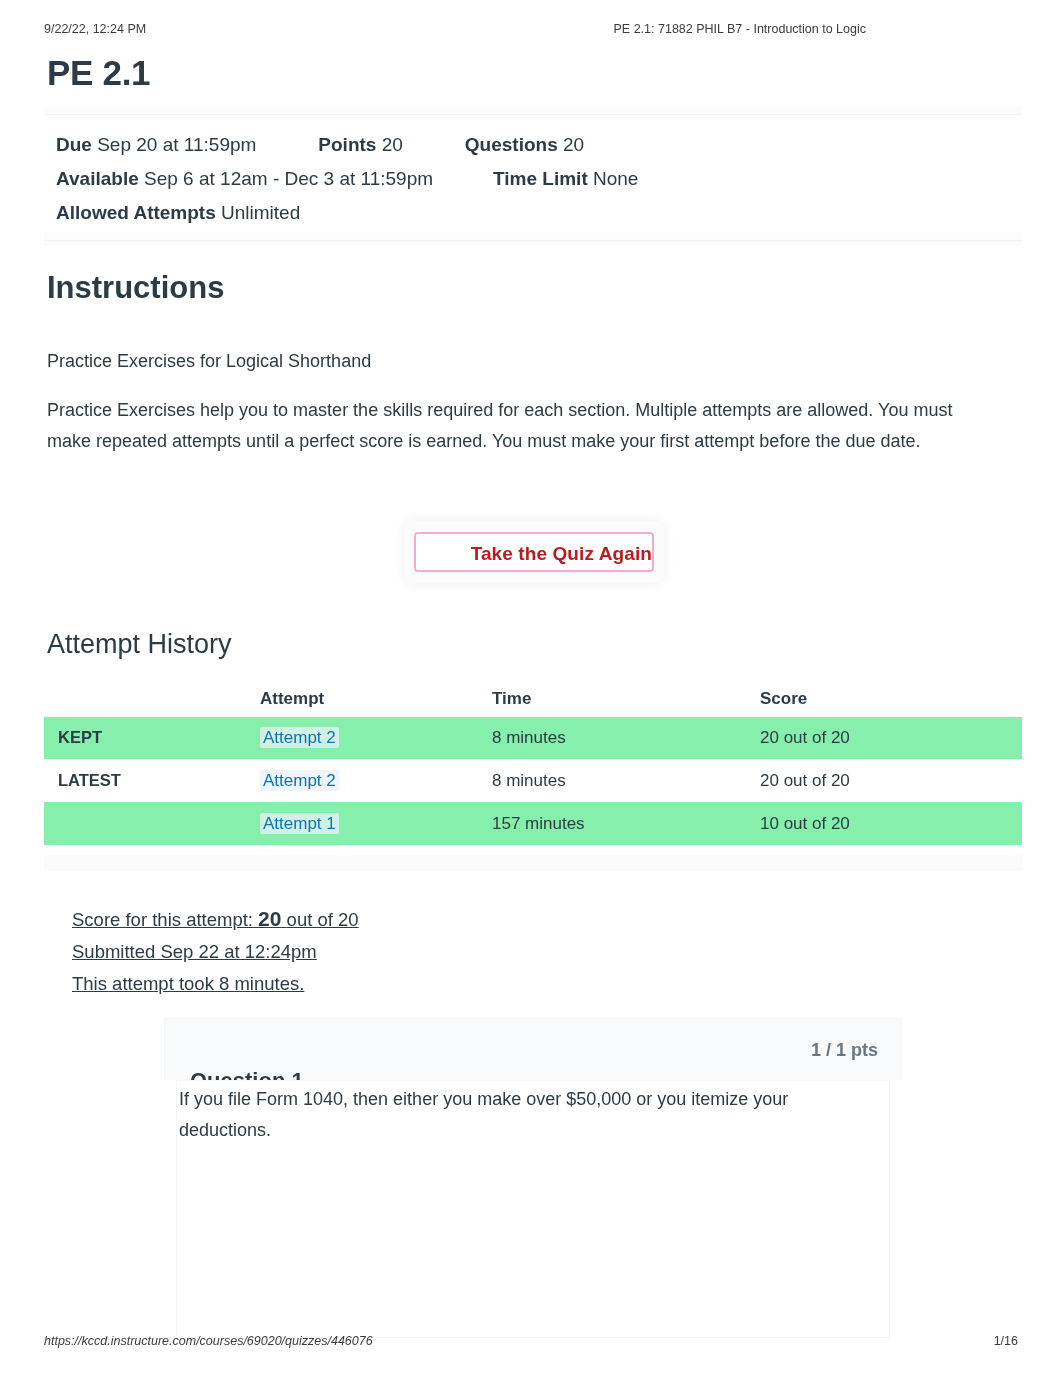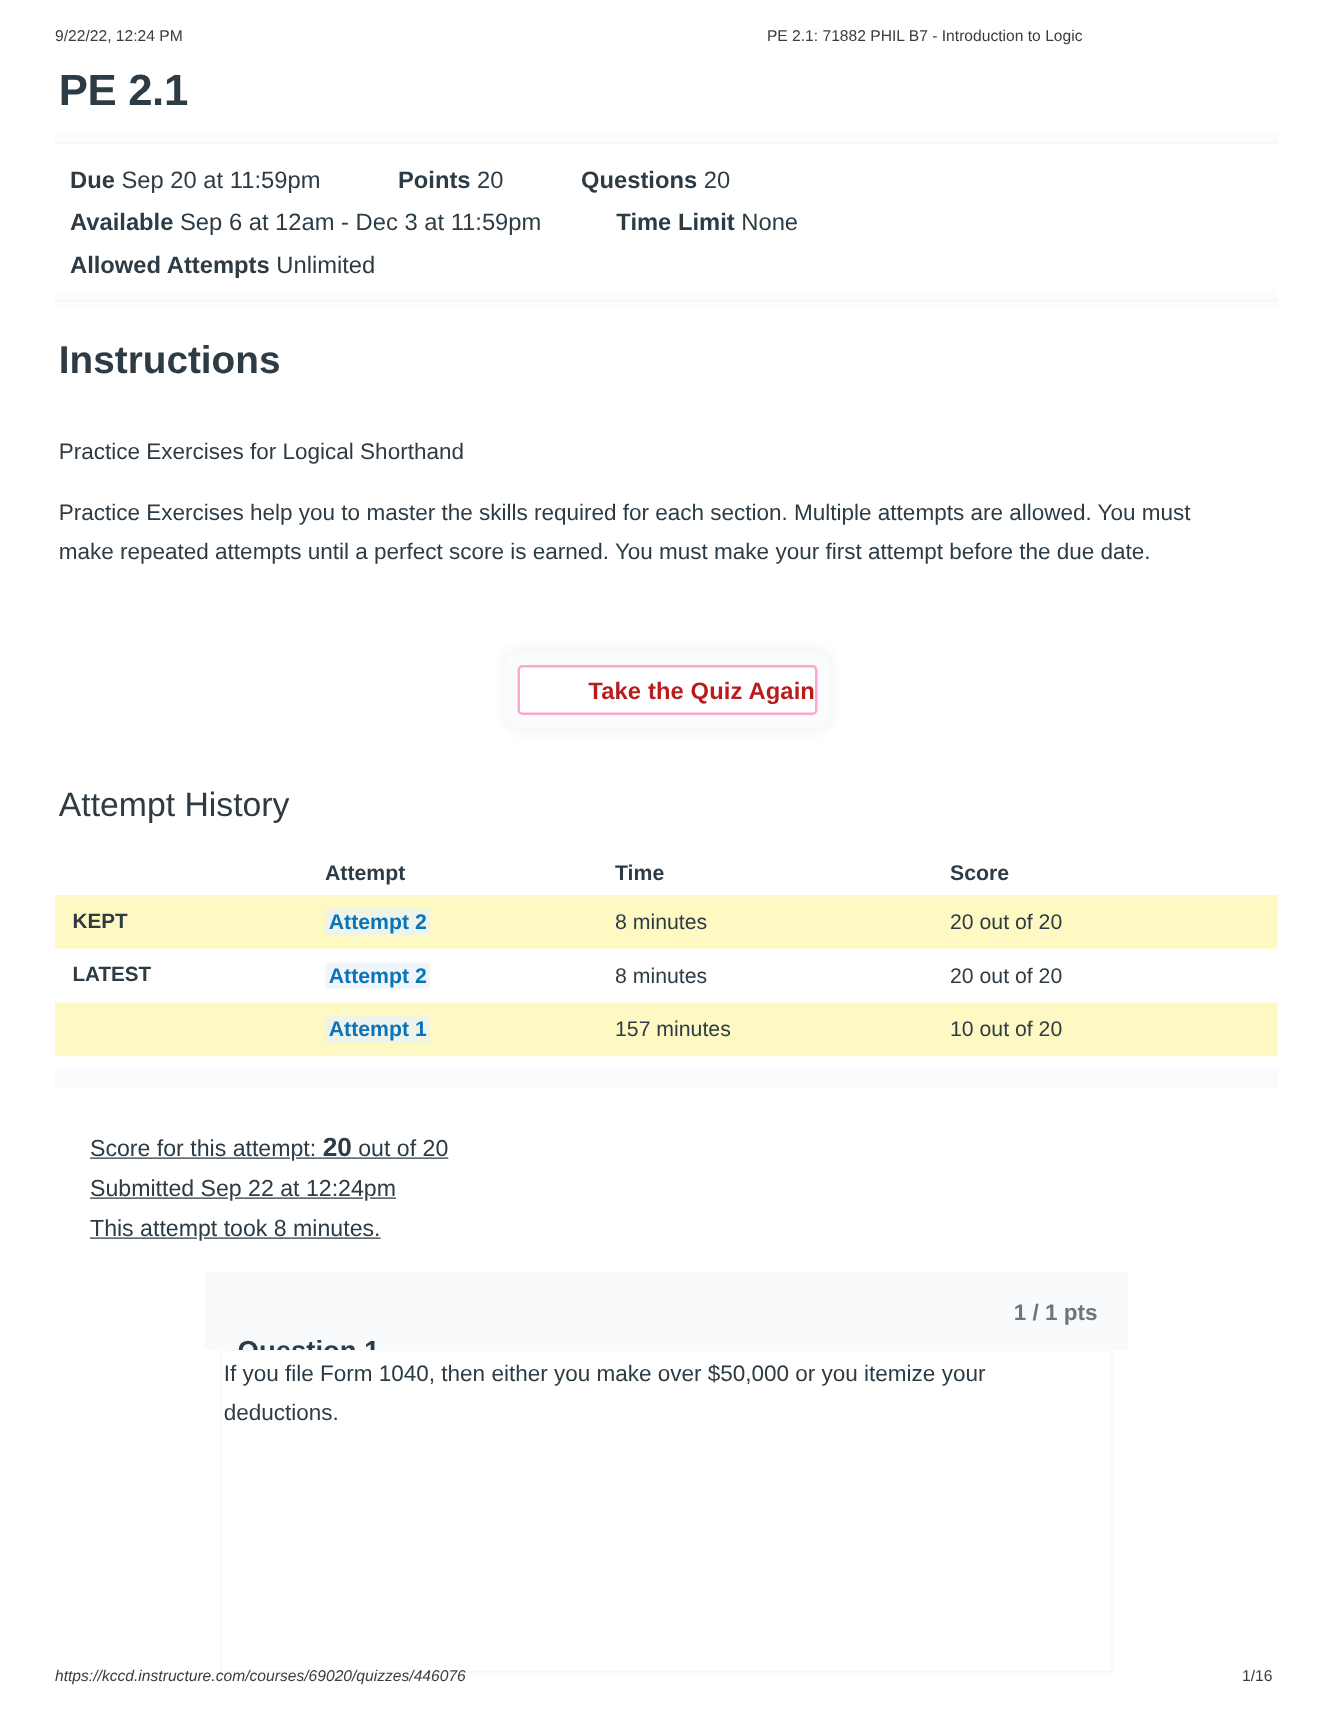--- a/index.html
+++ b/index.html
@@ -179,21 +179,21 @@
     top: 684px;
     width: 978px;
     font-size: 17px;
   }
   .ht-row {
     position: relative;
     height: 43px;
     width: 978px;
   }
   .ht-row.head { height: 32px; }
-  .ht-row.shade { background: #fef9c3; }
+  .ht-row.shade { background: #86efac; }
   .ht-underline {
     position: absolute;
     left: 0;
     top: 0;
     width: 978px;
     height: 1px;
     background: #f1f3f4;
   }
   .ht-cell {
     position: absolute;
@@ -202,21 +202,21 @@
     white-space: nowrap;
   }
   .ht-row.head .ht-cell { line-height: 30px; font-weight: bold; color: #2d3b45; }
   .c-flag  { left: 14px;  font-weight: bold; color: #2d3b45; font-size: 16.5px; }
   .c-att   { left: 216px; }
   .c-time  { left: 448px; color: #2d3b45; }
   .c-score { left: 716px; color: #2d3b45; }
 
   .att-link {
     color: #0b74b8;
-    font-weight: bold;
+    font-weight: normal;
     text-decoration: none;
     padding: 1px 3px;
     border-radius: 2px;
     background: rgba(234,242,248,0.75);
   }
   .ht-bottom-band {
     position: absolute;
     left: 44px;
     top: 855px;
     width: 978px;

